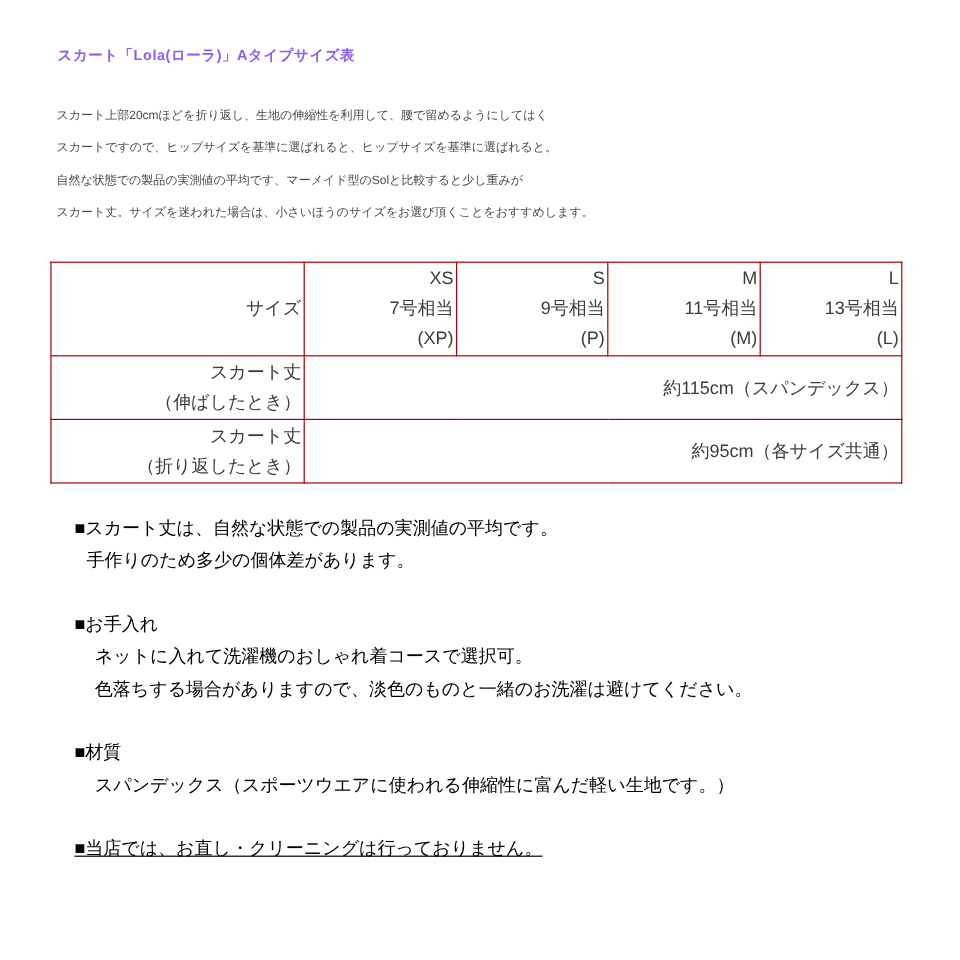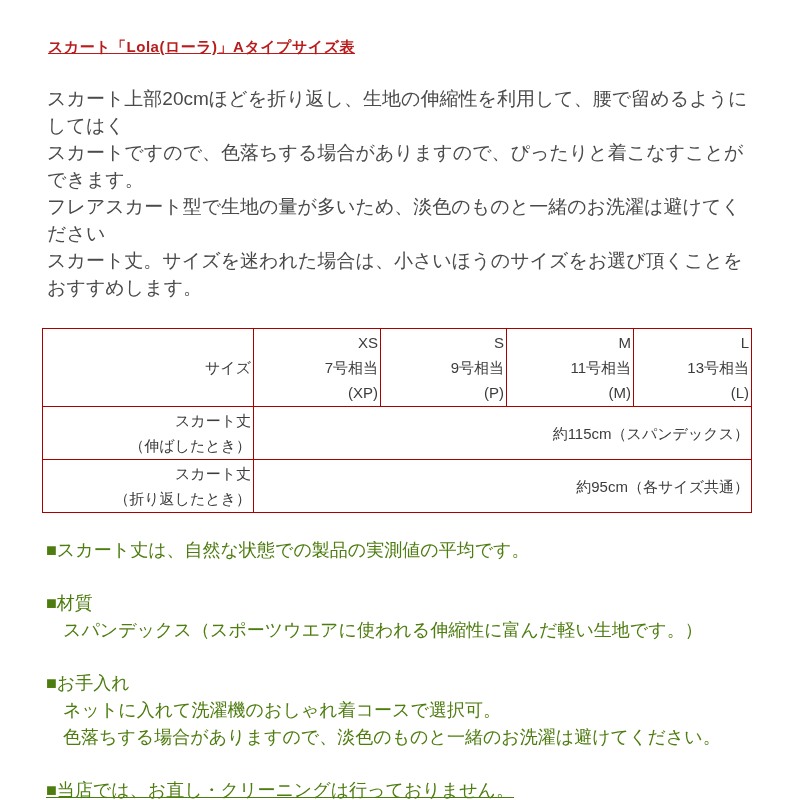--- a/index.html
+++ b/index.html
@@ -12,29 +12,28 @@
     position: relative;
     width: 800px;
     height: 800px;
     background: #ffffff;
     box-sizing: border-box;
     padding: 38px 42px 0 42px;
     color: #474747;
   }
   .title {
     margin: 0 0 0 6px;
-    font-size: 15px;
+    font-size: 12px;
     font-weight: bold;
-    color: #b91c1c;
-    text-decoration: underline;
+    color: #8b5cf6;
     letter-spacing: 0.5px;
   }
   .intro {
     margin: 28px 0 0 5px;
-    font-size: 19px;
+    font-size: 10px;
     line-height: 27px;
     color: #4a4a4a;
   }
   table.size-table {
     margin-top: 27px;
     border-collapse: collapse;
     table-layout: fixed;
     width: 709px;
     font-size: 15px;
     color: #3c3c3c;
@@ -47,37 +46,37 @@
     white-space: pre-line;
     line-height: 25px;
     padding: 1px 2px;
     box-sizing: border-box;
   }
   table.size-table th { font-weight: normal; }
   table.size-table .hdr-col { font-weight: normal; }
   tr.hdr-row  { height: 78px; }
   tr.row-hip  { height: 52px; }
   tr.row-len  { height: 53px; margin-top: 44px; }
-  .notes { margin: 24px 0 0 4px; font-size: 18px; color: #4d7c0f; }
+  .notes { margin: 24px 0 0 20px; font-size: 15px; color: #000000; }
   .note-block { margin-bottom: 26px; line-height: 27px; }
   .note-block .cont { padding-left: 17px; }
   .note-block.nb1 .cont { padding-left: 10px; }
   .note-block.nb4 { margin-bottom: 0; text-decoration: underline; }
 </style>
 </head>
 <body>
 
 <div class="page">
 
   <h1 class="title">スカート「Lola(ローラ)」Aタイプサイズ表</h1>
 
   <div class="intro">
     <div>スカート上部20cmほどを折り返し、生地の伸縮性を利用して、腰で留めるようにしてはく</div>
-    <div>スカートですので、色落ちする場合がありますので、ぴったりと着こなすことができます。</div>
-    <div>フレアスカート型で生地の量が多いため、淡色のものと一緒のお洗濯は避けてください</div>
+    <div>スカートですので、ヒップサイズを基準に選ばれると、ヒップサイズを基準に選ばれると。</div>
+    <div>自然な状態での製品の実測値の平均です、マーメイド型のSolと比較すると少し重みが</div>
     <div>スカート丈。サイズを迷われた場合は、小さいほうのサイズをお選び頂くことをおすすめします。</div>
   </div>
 
   <table class="size-table">
     <colgroup>
       <col style="width:211px">
       <col style="width:127px">
       <col style="width:126px">
       <col style="width:127px">
       <col style="width:118px">
@@ -108,31 +107,32 @@
 （折り返したとき）</th>
         <td colspan="4">約95cm（各サイズ共通）</td>
       </tr>
     </tbody>
   </table>
 
   <div class="notes">
 
     <div class="note-block nb1">
       <div>■スカート丈は、自然な状態での製品の実測値の平均です。</div>
-    </div>
-
-    <div class="note-block nb2">
-      <div>■材質</div>
-      <div class="cont">スパンデックス（スポーツウエアに使われる伸縮性に富んだ軽い生地です。）</div>
+      <div class="cont">手作りのため多少の個体差があります。</div>
     </div>
 
     <div class="note-block nb3">
       <div>■お手入れ</div>
       <div class="cont">ネットに入れて洗濯機のおしゃれ着コースで選択可。</div>
       <div class="cont">色落ちする場合がありますので、淡色のものと一緒のお洗濯は避けてください。</div>
+    </div>
+
+    <div class="note-block nb2">
+      <div>■材質</div>
+      <div class="cont">スパンデックス（スポーツウエアに使われる伸縮性に富んだ軽い生地です。）</div>
     </div>
 
     <div class="note-block nb4">
       <div>■当店では、お直し・クリーニングは行っておりません。</div>
     </div>
 
   </div>
 
 </div>
 

